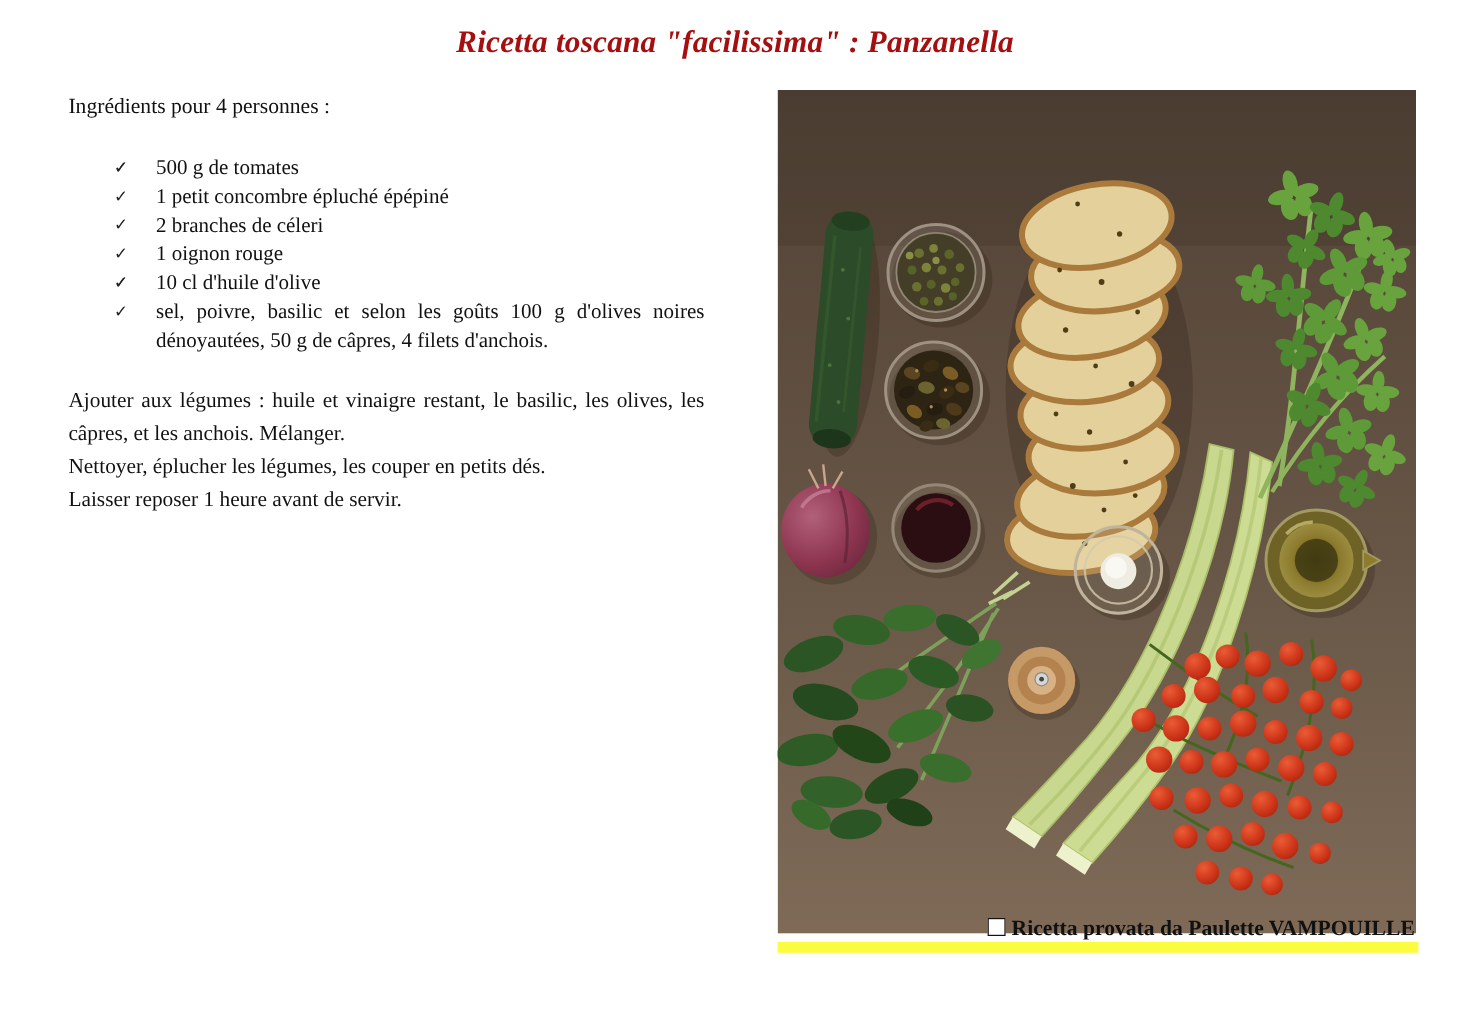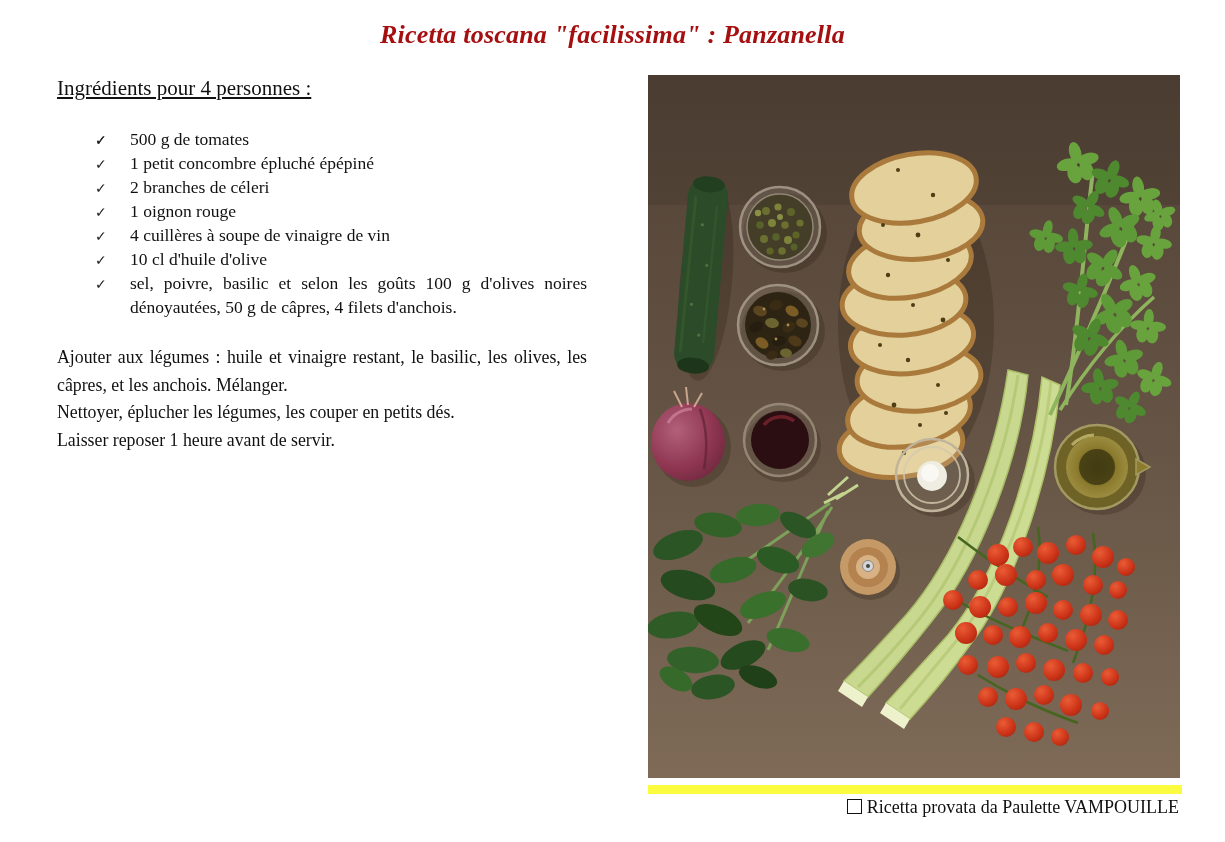--- a/index.html
+++ b/index.html
@@ -6,61 +6,62 @@
   body{
     width:1225px;height:842px;position:relative;overflow:hidden;
     background:#ffffff;font-family:"Liberation Serif",serif;color:#111;
   }
   .doc-title{
     position:absolute;top:20px;left:0;width:100%;text-align:center;
     font-family:"Liberation Serif",serif;font-weight:bold;font-style:italic;
     font-size:26px;color:#a50f0f;letter-spacing:.2px;
   }
   .left-col{position:absolute;left:57px;top:75px;width:530px;}
-  .heading{margin:0;font-size:21px;line-height:27px;text-decoration:underline;}
+  .heading{margin:0;font-size:18px;line-height:27px;}
   ul.ing-list{list-style:none;margin:25px 0 0 0;padding:0;}
   ul.ing-list li{
     position:relative;padding-left:73px;font-size:17.5px;line-height:24px;
     text-align:justify;
   }
   ul.ing-list .check{
     position:absolute;left:38px;top:1px;font-family:"DejaVu Sans",sans-serif;
     font-size:14px;color:#222;
   }
   .paras{margin-top:25px;}
   .paras p{margin:0;font-size:17.8px;line-height:27.6px;text-align:justify;}
   .photo-frame{position:absolute;left:648px;top:75px;width:532px;height:703px;}
   .photo-frame svg{display:block;}
   .highlight-bar{
     position:absolute;left:648px;top:785px;width:534px;height:9px;
     background:#fbfb3f;
   }
   .caption{
-    position:absolute;top:795px;right:46px;font-size:18px;line-height:24px;
+    position:absolute;top:761px;right:46px;font-size:18px;line-height:24px;
     white-space:nowrap;
+    font-weight:bold;
   }
   .cbox{
     display:inline-block;width:13px;height:13px;border:1.6px solid #111;
     margin-right:5px;vertical-align:-1px;background:#fff;
   }
 </style>
 </head>
 <body>
 
 <div class="doc-title">Ricetta toscana "facilissima" : Panzanella</div>
 
 <div class="left-col">
   <p class="heading">Ingrédients pour 4 personnes :</p>
   <ul class="ing-list">
     <li><span class="check">✓</span></li>
     <li><span class="check">✓</span><span>500 g de tomates</span></li>
     <li><span class="check">✓</span><span>1 petit concombre épluché épépiné</span></li>
     <li><span class="check">✓</span><span>2 branches de céleri</span></li>
     <li><span class="check">✓</span><span>1 oignon rouge</span></li>
-    <li><span class="check">✓</span><span>4 cuillères à soupe de vinaigre de vin</span></li>
+    <li><span class="check">✓</span></li>
     <li><span class="check">✓</span><span>10 cl d'huile d'olive</span></li>
     <li><span class="check">✓</span><span>sel, poivre, basilic et selon les goûts 100 g d'olives noires dénoyautées, 50 g de câpres, 4 filets d'anchois.</span></li>
   </ul>
   <div class="paras">
     <p>Ajouter aux légumes : huile et vinaigre restant, le basilic, les olives, les câpres, et les anchois. Mélanger.</p>
     <p>Nettoyer, éplucher les légumes, les couper en petits dés.</p>
     <p>Laisser reposer 1 heure avant de servir.</p>
   </div>
 </div>
 

